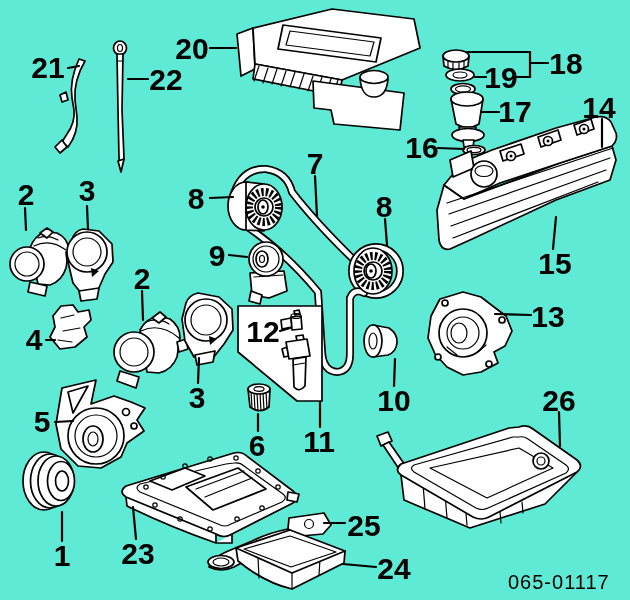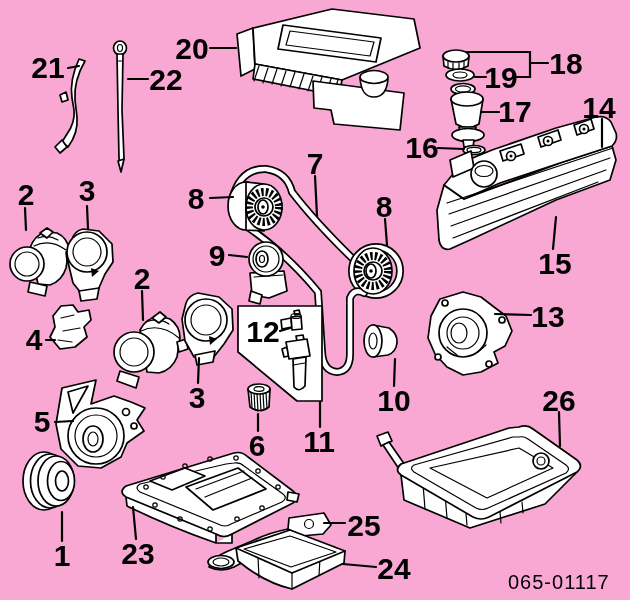--- a/index.html
+++ b/index.html
@@ -1,16 +1,16 @@
 <!DOCTYPE html>
 <html><head>
 <meta charset="utf-8">
 <style>
   html,body{margin:0;padding:0;background:#fff;}
-  .canvas{width:630px;height:600px;position:relative;background:#f9a8d4;overflow:hidden;}
+  .canvas{width:630px;height:600px;position:relative;background:#5eead4;overflow:hidden;}
   svg{display:block;}
   .ln{fill:#fff;stroke:#000;stroke-width:1.7;stroke-linejoin:round;stroke-linecap:round;}
   .ln2{fill:none;stroke:#000;stroke-width:1.2;stroke-linejoin:round;stroke-linecap:round;}
   .solid{fill:#000;stroke:none;}
   .ld{fill:none;stroke:#000;stroke-width:2.2;stroke-linecap:round;}
   .belt-o{fill:none;stroke:#000;stroke-width:8;stroke-linecap:round;}
   .belt-i{fill:none;stroke:#fff;stroke-width:4.6;stroke-linecap:round;}
   .teeth{fill:none;stroke:#000;stroke-width:8;stroke-dasharray:2.4 2.1;}
   .co{font:bold 30px "Liberation Sans",sans-serif;fill:#000;text-anchor:middle;dominant-baseline:central;}
   .code{font:20px "Liberation Sans",sans-serif;fill:#000;letter-spacing:1px;}

